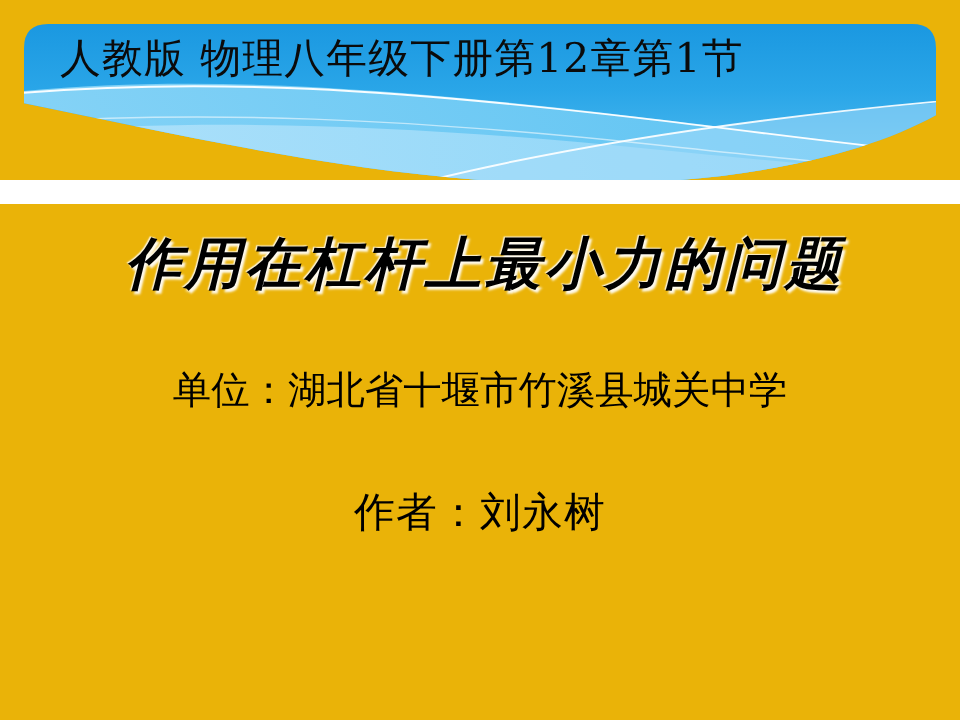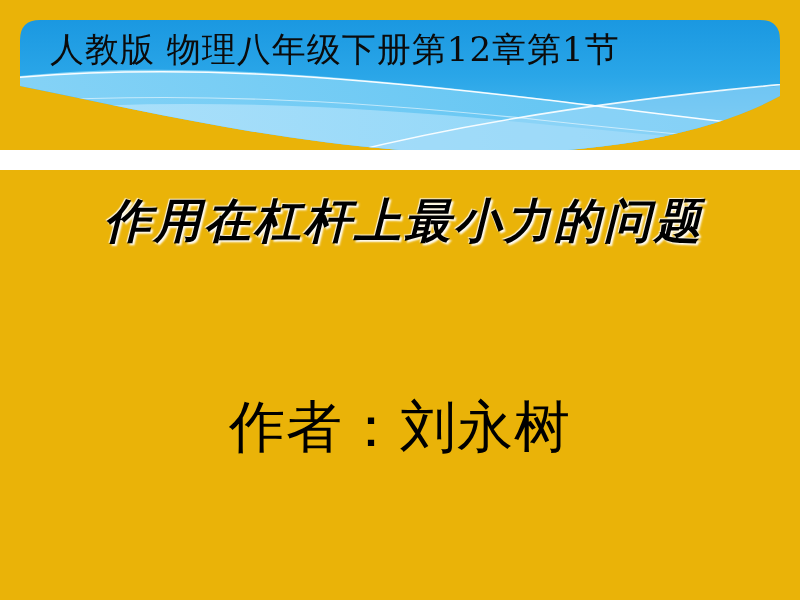--- a/index.html
+++ b/index.html
@@ -105,21 +105,21 @@
     position: absolute;
     left: 0;
     top: 398px;
     width: 800px;
     text-align: center;
     z-index: 3;
   }
   #author-text {
     display: inline-block;
     font-family: "DejaVu Sans", "Liberation Sans", sans-serif;
-    font-size: 56px;
+    font-size: 34px;
     line-height: 58px;
     font-weight: 400;
     letter-spacing: 1px;
     color: #000000;
     white-space: nowrap;
   }
 </style>
 </head>
 <body>
 
@@ -170,18 +170,21 @@
   </div>
 
   <div id="header-line">
     <span id="header-text">人教版 物理八年级下册第12章第1节</span>
   </div>
 
   <div id="main-title">
     <span id="main-title-text">作用在杠杆上最小力的问题</span>
   </div>
 
+  <div id="subtitle-line">
+    <span id="subtitle-text">单位：湖北省十堰市竹溪县城关中学</span>
+  </div>
 
   <div id="author-line">
     <span id="author-text">作者：刘永树</span>
   </div>
 
 </div>
 
 </body></html>

